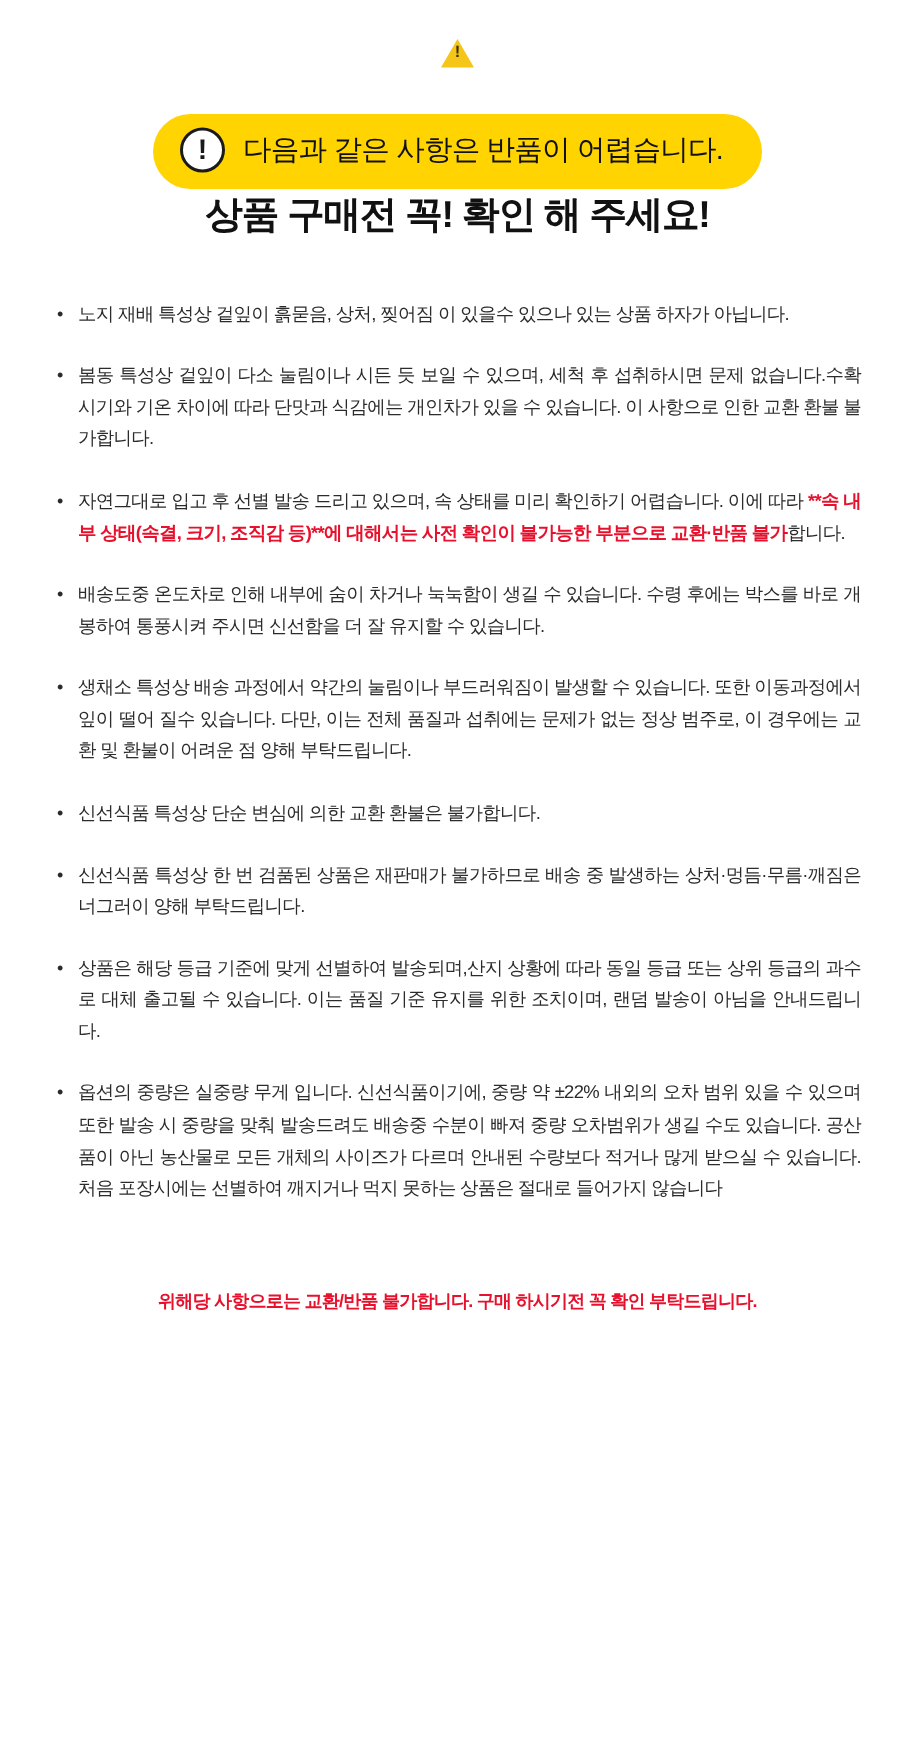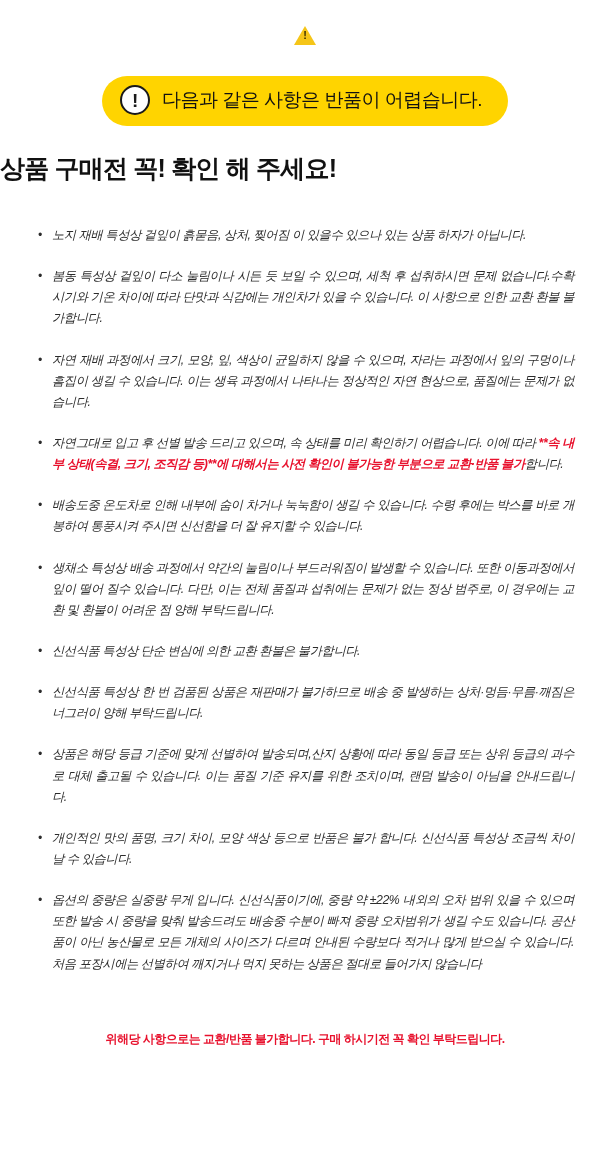--- a/index.html
+++ b/index.html
@@ -75,31 +75,30 @@
     box-sizing: border-box;
   }
   .pill-text {
     font-size: 19px;
     font-weight: normal;
     color: #111111;
     letter-spacing: -0.5px;
     white-space: nowrap;
   }
   .main-title {
+    text-align: center;
     font-size: 25px;
     font-weight: bold;
     color: #111111;
     letter-spacing: -0.8px;
-    margin-top: 26px;
   }
   .bullet-list {
     margin: 40px 0 0 0;
     padding: 0 36px 0 36px;
     list-style: none;
-    font-style: italic;
   }
   .bullet-item {
     position: relative;
     padding-left: 16px;
     margin-bottom: 20px;
     font-size: 12.3px;
     line-height: 1.72;
     color: #2b2b2b;
     letter-spacing: -0.45px;
     text-align: justify;
@@ -143,30 +142,28 @@
       <span class="pill-badge">!</span>
       <span class="pill-text">다음과 같은 사항은 반품이 어렵습니다.</span>
     </div>
   </div>
 
   <div class="main-title">상품 구매전 꼭! 확인 해 주세요!</div>
 
   <ul class="bullet-list">
     <li class="bullet-item">노지 재배 특성상 겉잎이 흙묻음, 상처, 찢어짐 이 있을수 있으나 있는 상품 하자가 아닙니다.</li>
     <li class="bullet-item">봄동 특성상 겉잎이 다소 눌림이나 시든 듯 보일 수 있으며, 세척 후 섭취하시면 문제 없습니다.수확 시기와 기온 차이에 따라 단맛과 식감에는 개인차가 있을 수 있습니다. 이 사항으로 인한 교환 환불 불가합니다.</li>
-    <li class="bullet-item">자연 재배 과정에서 크기, 모양, 잎, 색상이 균일하지 않을 수 있으며, 자라는 과정에서 잎의 구멍이나 흠집이 생길 수 있습니다.  이는 생육 과정에서 나타나는 정상적인 자연 현상으로, 품질에는 문제가 없습니다.</li>
     <li class="bullet-item">
       <span>자연그대로 입고 후 선별 발송 드리고 있으며, 속 상태를 미리 확인하기 어렵습니다. 이에 따라 </span><span class="em-red">**속 내부 상태(속결, 크기, 조직감 등)**에 대해서는 사전 확인이 불가능한 부분으로 교환·반품 불가</span><span>합니다.</span>
     </li>
     <li class="bullet-item">배송도중 온도차로 인해 내부에 숨이 차거나 눅눅함이 생길 수 있습니다. 수령 후에는 박스를 바로 개봉하여 통풍시켜 주시면 신선함을 더 잘 유지할 수 있습니다.</li>
     <li class="bullet-item">생채소 특성상 배송 과정에서 약간의 눌림이나 부드러워짐이 발생할 수 있습니다. 또한 이동과정에서 잎이 떨어 질수 있습니다.  다만, 이는 전체 품질과 섭취에는 문제가 없는 정상 범주로, 이 경우에는 교환 및 환불이 어려운 점 양해 부탁드립니다.</li>
     <li class="bullet-item">신선식품 특성상 단순 변심에 의한 교환 환불은 불가합니다.</li>
     <li class="bullet-item">신선식품 특성상 한 번 검품된 상품은 재판매가 불가하므로  배송 중 발생하는  상처·멍듬·무름·깨짐은 너그러이 양해 부탁드립니다.</li>
     <li class="bullet-item">상품은 해당 등급 기준에 맞게 선별하여 발송되며,산지 상황에 따라 동일 등급 또는 상위 등급의 과수로 대체 출고될 수 있습니다.  이는 품질 기준 유지를 위한 조치이며, 랜덤 발송이 아님을 안내드립니다.</li>
-    <li class="bullet-item">개인적인 맛의 품명, 크기 차이, 모양 색상 등으로 반품은 불가 합니다. 신선식품 특성상 조금씩 차이 날 수 있습니다.</li>
     <li class="bullet-item">옵션의 중량은 실중량 무게 입니다.  신선식품이기에, 중량 약 ±22% 내외의 오차 범위 있을 수 있으며  또한 발송 시 중량을 맞춰 발송드려도 배송중 수분이 빠져 중량 오차범위가 생길 수도 있습니다. 공산품이 아닌 농산물로 모든 개체의 사이즈가 다르며 안내된 수량보다 적거나 많게 받으실 수 있습니다.  처음 포장시에는 선별하여 깨지거나 먹지 못하는 상품은 절대로 들어가지 않습니다</li>
   </ul>
 
   <div class="footer">
     <div class="footer-red-bold">위해당 사항으로는 교환/반품 불가합니다. 구매 하시기전 꼭 확인 부탁드립니다.</div>
 
   </div>
 
 </div>
 

